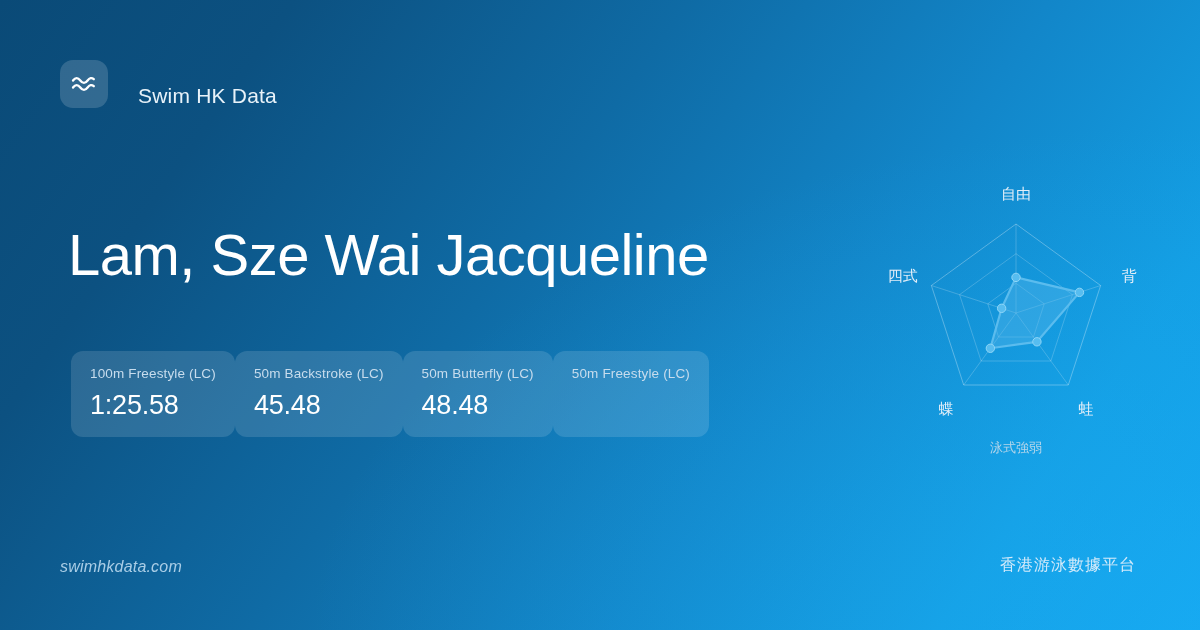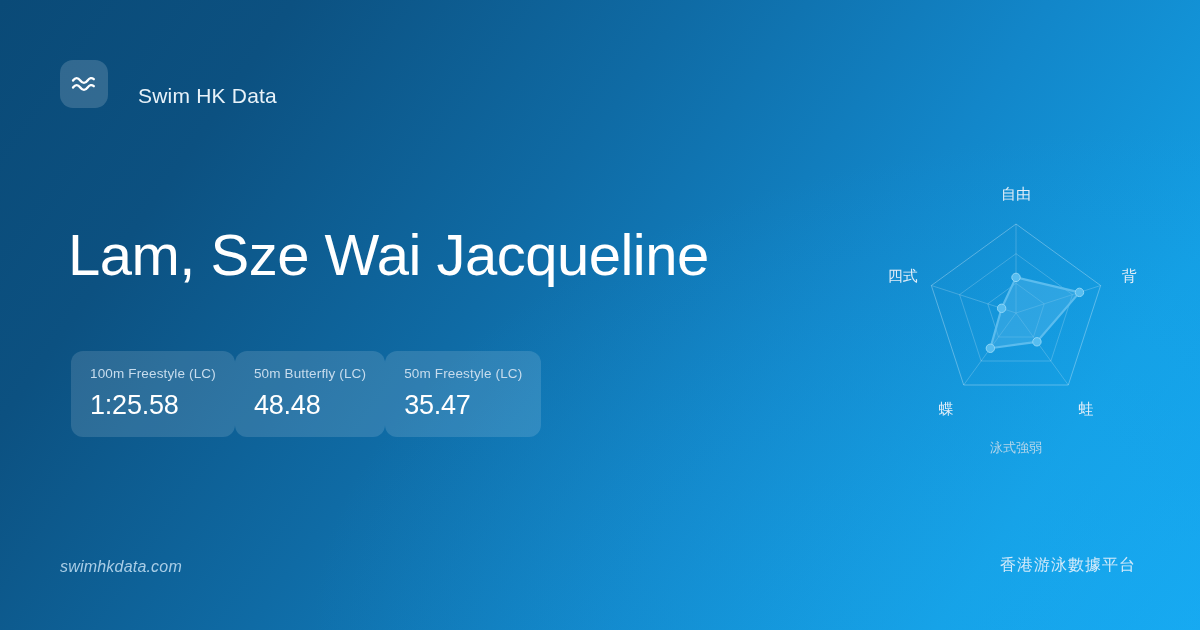--- a/index.html
+++ b/index.html
@@ -185,26 +185,29 @@
   <div class="hero">
     <h1 class="hero-title">Lam, Sze Wai Jacqueline</h1>
   </div>
 
   <div class="stats">
     <div class="stat-card">
       <div class="stat-label">100m Freestyle (LC)</div>
       <div class="stat-value">1:25.58</div>
     </div>
     <div class="stat-card">
+      <div class="stat-label">50m Backstroke (LC)</div>
+      <div class="stat-value">45.48</div>
+    </div>
+    <div class="stat-card">
       <div class="stat-label">50m Butterfly (LC)</div>
       <div class="stat-value">48.48</div>
     </div>
     <div class="stat-card">
       <div class="stat-label">50m Freestyle (LC)</div>
-      <div class="stat-value">35.47</div>
     </div>
   </div>
 
   <div class="radar-wrap">
     <svg width="330" height="320" viewBox="0 0 330 320">
       <g id="radar-grid">
           <polygon points="175.00,64.00 259.64,125.50 227.31,225.00 122.69,225.00 90.36,125.50" fill="none" stroke="rgba(255,255,255,0.3)" stroke-width="1"></polygon>
           <polygon points="175.00,93.67 231.43,134.66 209.88,201.00 140.12,201.00 118.57,134.66" fill="none" stroke="rgba(255,255,255,0.2)" stroke-width="1"></polygon>
           <polygon points="175.00,123.33 203.21,143.83 192.44,177.00 157.56,177.00 146.79,143.83" fill="none" stroke="rgba(255,255,255,0.2)" stroke-width="1"></polygon>
         </g>

